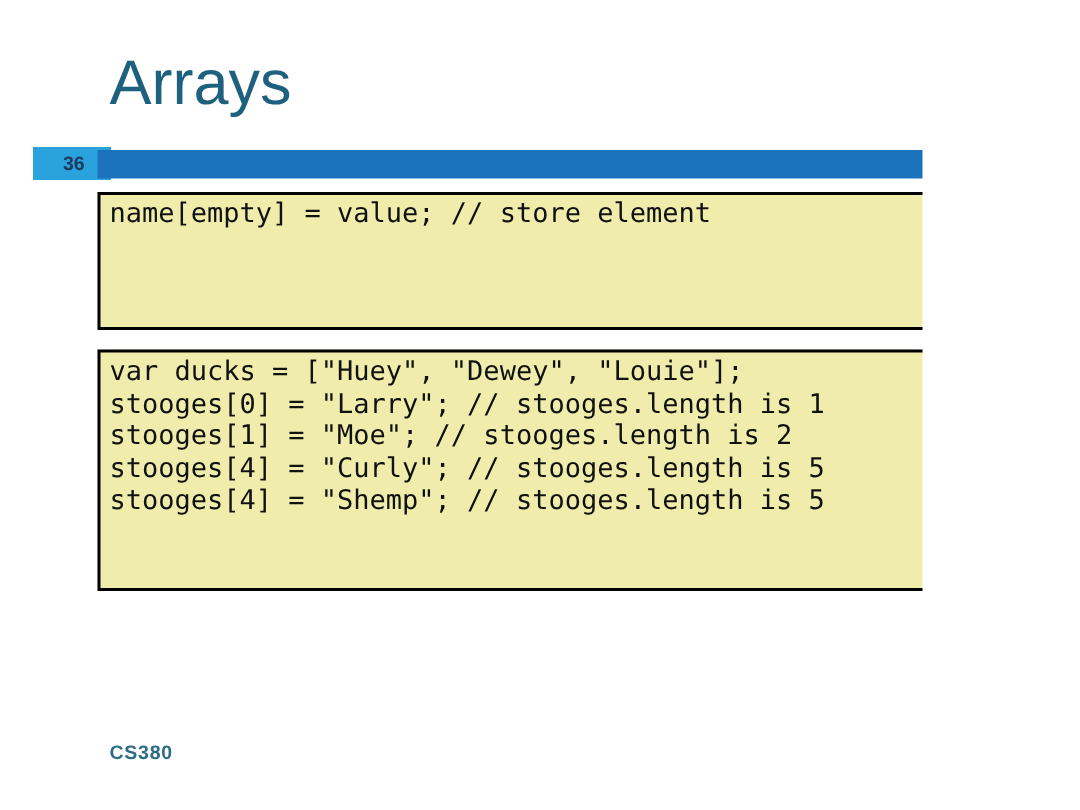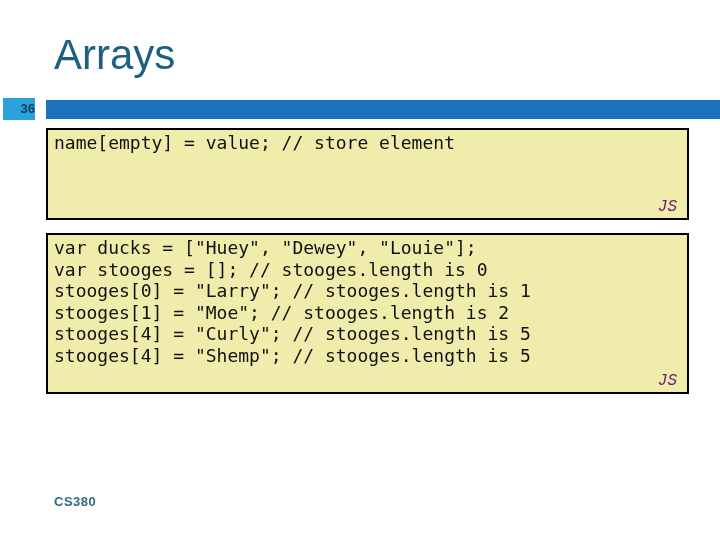--- a/index.html
+++ b/index.html
@@ -3,45 +3,47 @@
 <meta charset="utf-8">
 <style>
   html, body {
     margin: 0;
     padding: 0;
     background: #ffffff;
     font-family: "Liberation Sans", sans-serif;
   }
   .slide {
     position: relative;
-    width: 720px;
+    width: 596px;
     height: 540px;
     background: #ffffff;
     overflow: hidden;
+    margin-left: 19px;
   }
   .slide-title {
     position: absolute;
     left: 54px;
     top: 33px;
     margin: 0;
     font-family: "Liberation Sans", sans-serif;
     font-size: 42px;
     font-weight: 400;
     color: #1E617F;
     line-height: 1.05;
     letter-spacing: 0px;
   }
   .page-box {
     position: absolute;
     left: 3px;
     top: 98px;
     width: 32px;
     height: 22px;
     background: #2AA2DB;
-    text-align: right;
+    text-align: left;
+    padding-left: 20px;
   }
   .page-box span {
     font-size: 13px;
     font-weight: bold;
     color: #1C3A60;
     line-height: 22px;
   }
   .header-bar {
     position: absolute;
     left: 46px;
@@ -100,21 +102,20 @@
 
   <div class="header-bar"></div>
 
   <div class="code-box code-box-1">
     <div class="code-line">name[empty] = value; // store element</div>
     <div class="js-label">JS</div>
   </div>
 
   <div class="code-box code-box-2">
     <div class="code-line">var ducks = ["Huey", "Dewey", "Louie"];</div>
-    <div class="code-line">var stooges = []; // stooges.length is 0</div>
     <div class="code-line">stooges[0] = "Larry"; // stooges.length is 1</div>
     <div class="code-line">stooges[1] = "Moe"; // stooges.length is 2</div>
     <div class="code-line">stooges[4] = "Curly"; // stooges.length is 5</div>
     <div class="code-line">stooges[4] = "Shemp"; // stooges.length is 5</div>
     <div class="js-label">JS</div>
   </div>
 
   <div class="footer">CS380</div>
 
 </div>

